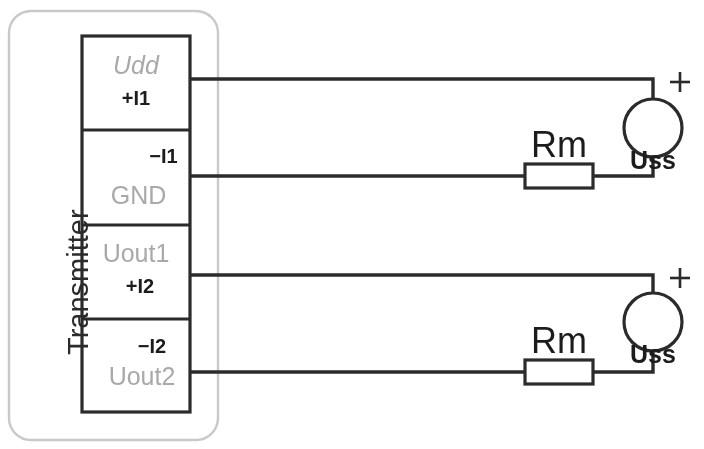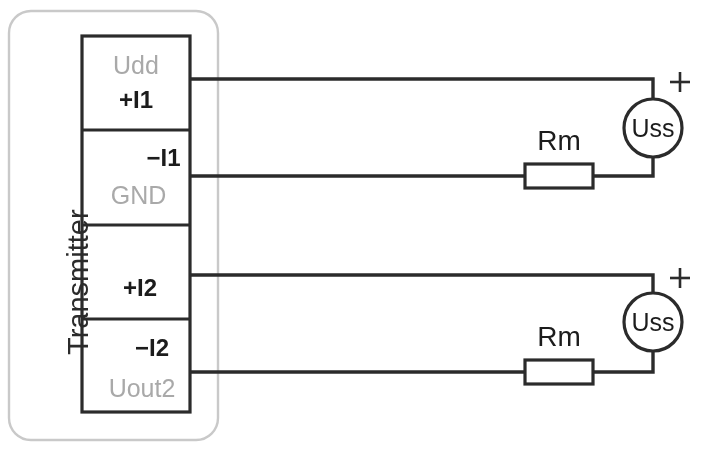--- a/index.html
+++ b/index.html
@@ -68,40 +68,41 @@
     user-select: none;
   }
   .label-gray {
     color: #a9a9a9;
     font-size: 25px;
     font-weight: 400;
     letter-spacing: 0px;
   }
   .label-black {
     color: #1c1c1c;
-    font-size: 24px;
+    font-size: 20px;
     font-weight: 700;
     letter-spacing: 0px;
   }
   .transmitter-label {
     color: #2b2b2b;
     font-size: 29px;
     font-weight: 400;
     transform-origin: 0 0;
     transform: rotate(-90deg);
   }
   .component-label {
     color: #1c1c1c;
-    font-size: 28px;
+    font-size: 36px;
     font-weight: 400;
   }
   .source-label {
     color: #1c1c1c;
     font-size: 25px;
-    font-weight: 400;
+    font-weight: 700;
+    margin-top: 32px;
   }
   .center-x {
     text-align: center;
   }
 </style>
 </head>
 <body>
 
 <div id="diagram-root">
 
@@ -136,30 +137,31 @@
     <rect class="resistor-body" x="525" y="360" width="68" height="24"></rect>
     <circle class="source-circle" cx="653" cy="322" r="29"></circle>
     <g>
       <line class="plus-mark" x1="670" y1="278" x2="690" y2="278"></line>
       <line class="plus-mark" x1="680" y1="268" x2="680" y2="288"></line>
     </g>
   </svg>
 
   <div class="txt transmitter-label" style="left:64px; top:355px;">Transmitter</div>
 
-  <div class="txt label-gray center-x" style="left:82px; top:53px; width:108px;">Udd</div>
+  <div class="txt label-gray center-x" style="left:82px; top:53px; width:108px;font-style:italic;">Udd</div>
   <div class="txt label-black center-x" style="left:82px; top:88px; width:108px;">+I1</div>
 
   <div class="txt label-black center-x" style="left:82px; top:146px; width:85px;margin-left:39px;">−I1</div>
   <div class="txt label-gray center-x" style="left:82px; top:183px; width:113px;">GND</div>
 
+  <div class="txt label-gray center-x" style="left:82px; top:241px; width:108px;">Uout1</div>
   <div class="txt label-black center-x" style="left:86px; top:276px; width:108px;">+I2</div>
 
   <div class="txt label-black center-x" style="left:98px; top:336px; width:108px;">−I2</div>
-  <div class="txt label-gray center-x" style="left:82px; top:376px; width:120px;">Uout2</div>
+  <div class="txt label-gray center-x" style="left:82px; top:364px; width:120px;">Uout2</div>
 
   <div class="txt component-label center-x" style="left:509px; top:127px; width:100px;">Rm</div>
   <div class="txt source-label center-x" style="left:613px; top:116px; width:80px;">Uss</div>
 
   <div class="txt component-label center-x" style="left:509px; top:323px; width:100px;">Rm</div>
   <div class="txt source-label center-x" style="left:613px; top:310px; width:80px;">Uss</div>
 
 </div>
 
 </body></html>

